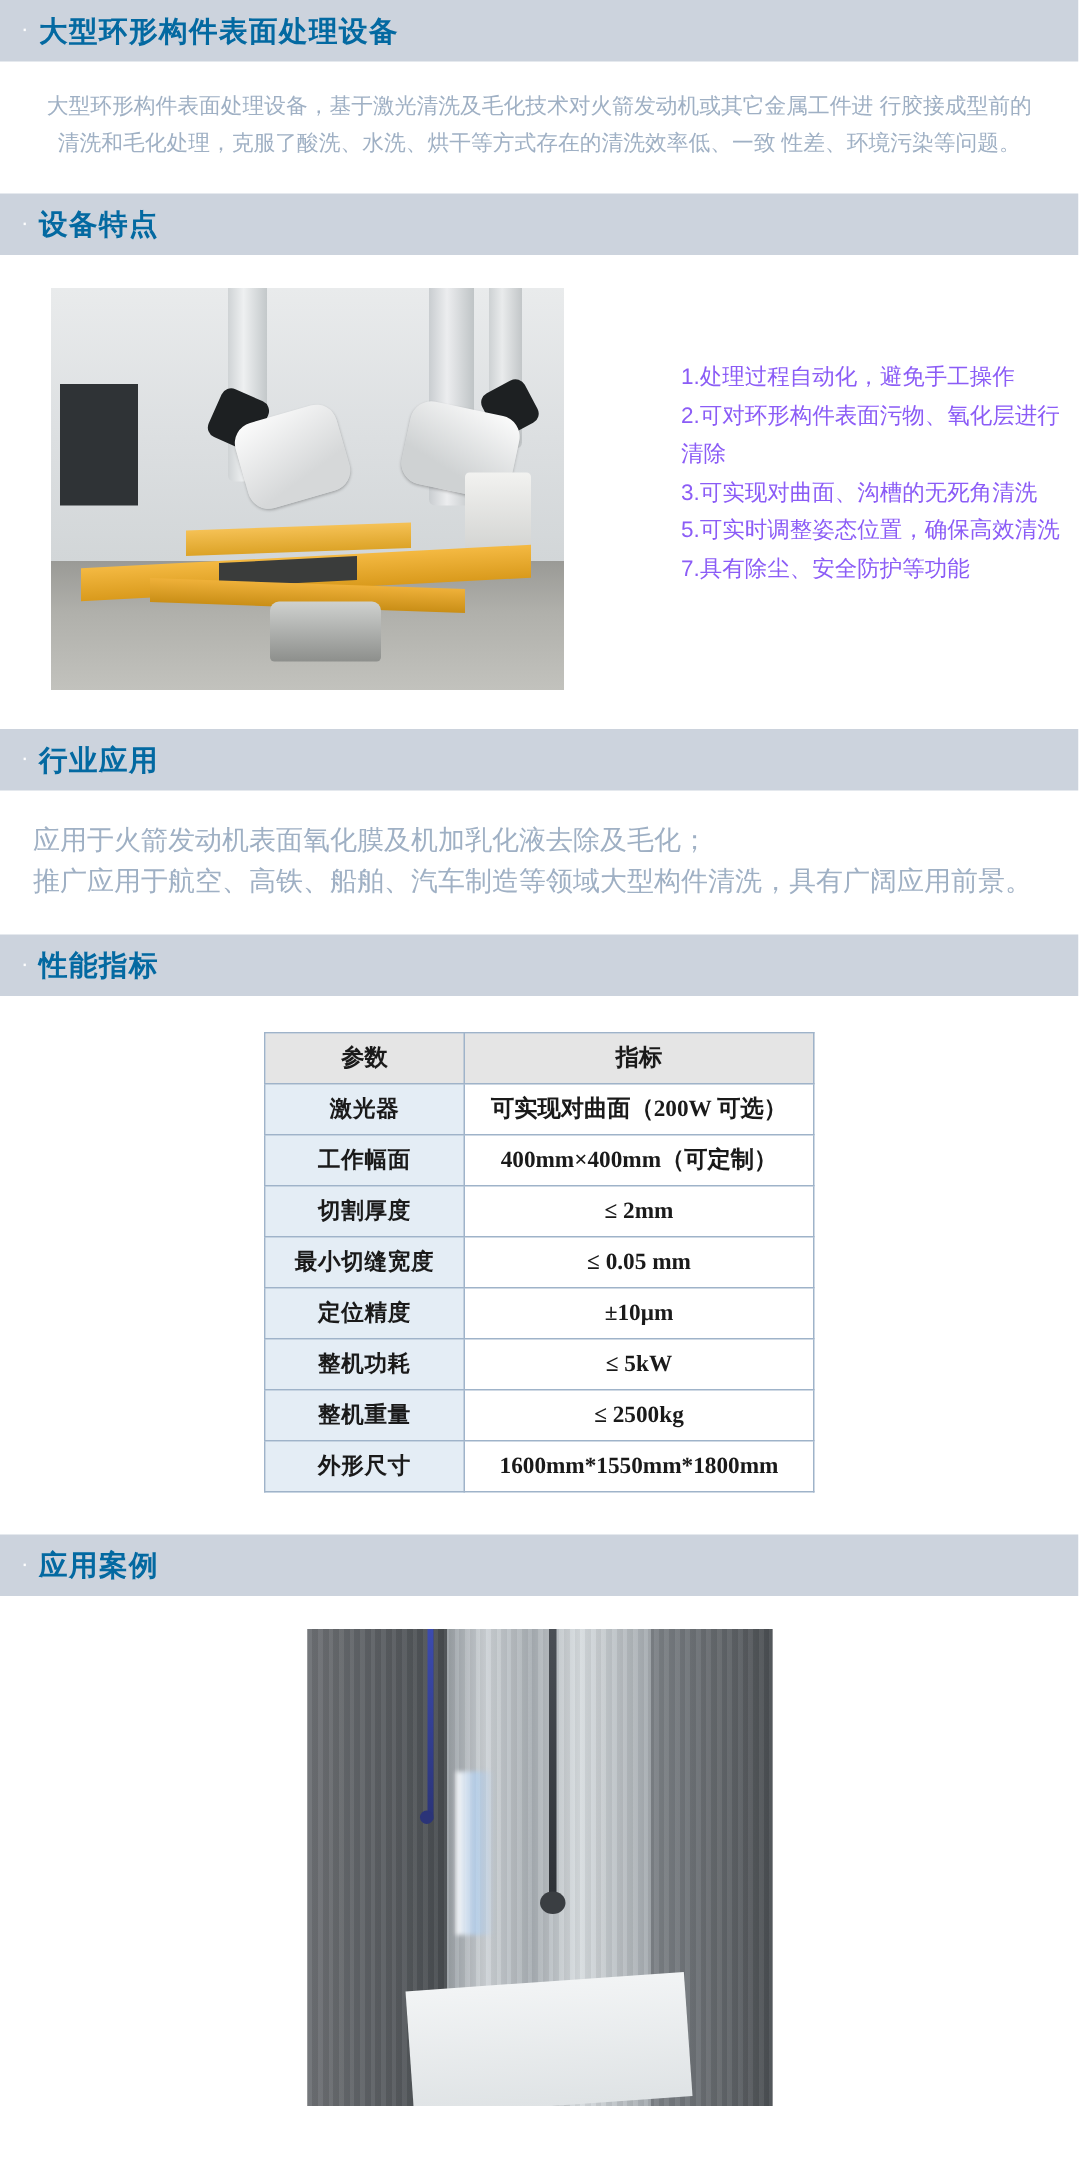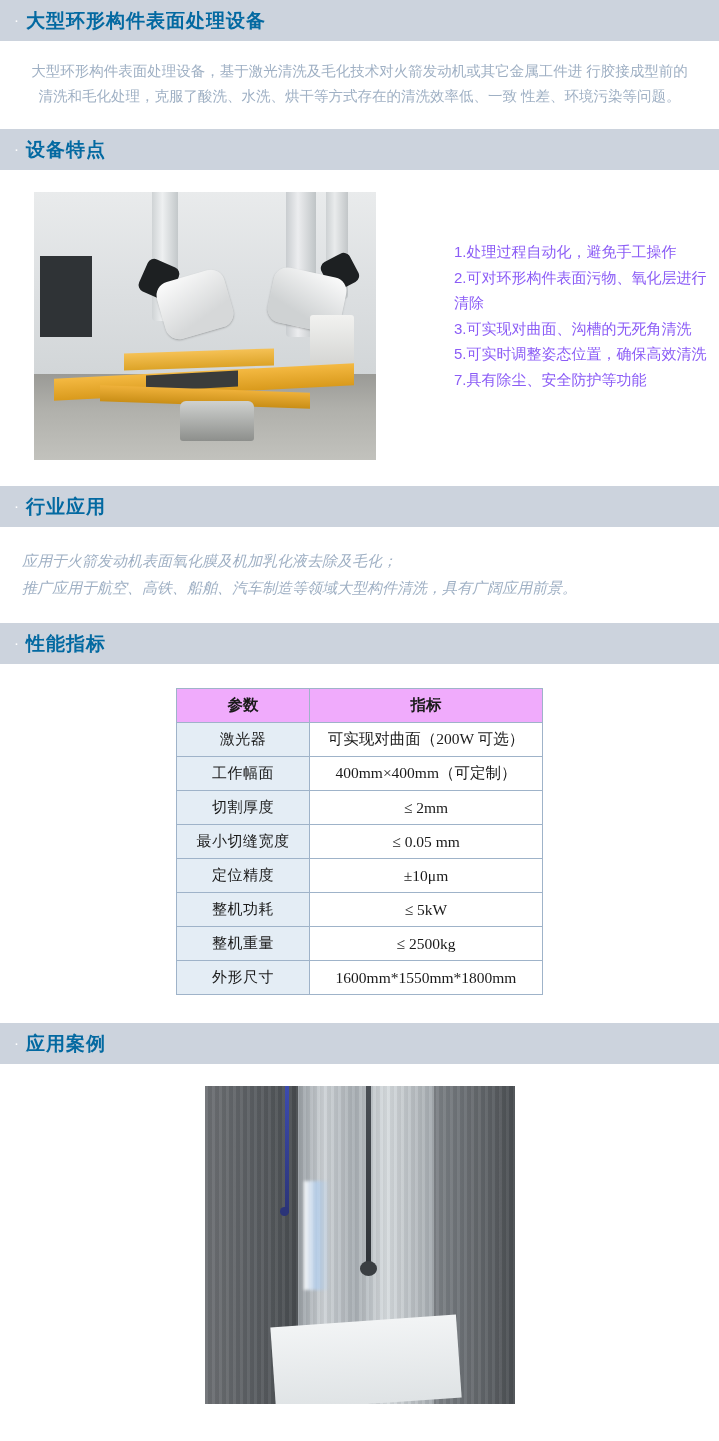--- a/index.html
+++ b/index.html
@@ -140,46 +140,45 @@
     color: #8b5cf6;
     font-size: 15px;
     line-height: 25.5px;
   }
   .feature-list li { list-style: none; }
 
   
   .industry {
     padding: 20px 22px 22px 22px;
     color: #9fb0c4;
-    font-size: 15px;
+    font-size: 18px;
     line-height: 27px;
-    font-style: italic;
   }
 
   
   .spec-wrap {
     padding: 24px 0 28px 0;
     display: flex;
     justify-content: center;
   }
   table.spec {
     border-collapse: collapse;
     width: 367px;
     font-size: 15px;
     color: #1a1a1a;
   }
   table.spec td, table.spec th {
     border: 1px solid #9fb3c9;
     padding: 6px 4px;
     text-align: center;
     height: 34px;
-    font-weight: normal;
+    font-weight: bold;
   }
   table.spec thead th {
-    background: #f0abfc;
+    background: #e5e5e5;
     font-weight: bold;
     font-size: 15.5px;
   }
   table.spec tbody td:first-child {
     background: #e4edf5;
     width: 133px;
     letter-spacing: 0.5px;
   }
   table.spec tbody td:last-child {
     background: #ffffff;

